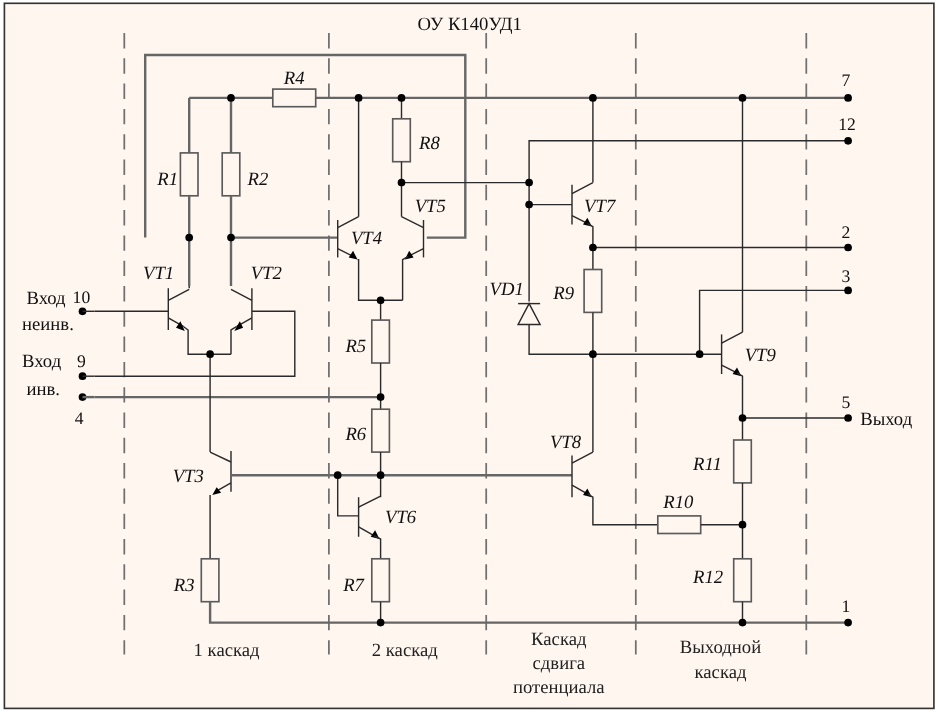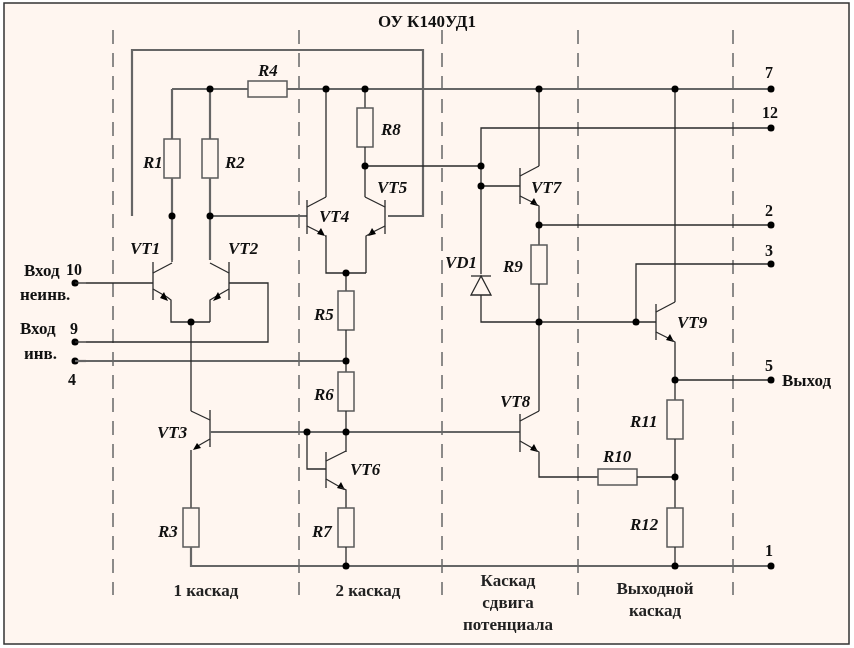--- a/index.html
+++ b/index.html
@@ -1,17 +1,17 @@
 <!DOCTYPE html>
 <html><head>
 <meta charset="utf-8">
 <style>
   html, body { margin: 0; padding: 0; background: #ffffff; }
   body { width: 854px; height: 648px; overflow: hidden; font-family: "Liberation Serif", "DejaVu Serif", serif; }
-  #frame { position: absolute; left: 0; top: 0; width: 754px; height: 648px; font-weight: bold; }
+  #frame { position: absolute; left: 0; top: 0; width: 754px; height: 648px; }
   svg { display: block; }
   .wire { stroke: #2a2a2a; stroke-width: 1.3; fill: none; }
   .wire-g { stroke: #666; stroke-width: 2.2; fill: none; }
   .res { fill: #fff6f0; stroke: #5a5a5a; stroke-width: 1.5; }
   .dash { stroke: #707070; stroke-width: 1.6; stroke-dasharray: 14 9; }
   .dot { fill: #000; }
   .lbl { font-family: "Liberation Serif", serif; font-size: 17px; fill: #111; }
   .ilbl { font-family: "Liberation Serif", serif; font-size: 17px; font-style: italic; fill: #111; }
   .pin { font-family: "Liberation Serif", serif; font-size: 16px; fill: #111; }
   .cap { font-family: "Liberation Serif", serif; font-size: 17px; fill: #222; text-anchor: middle; }

